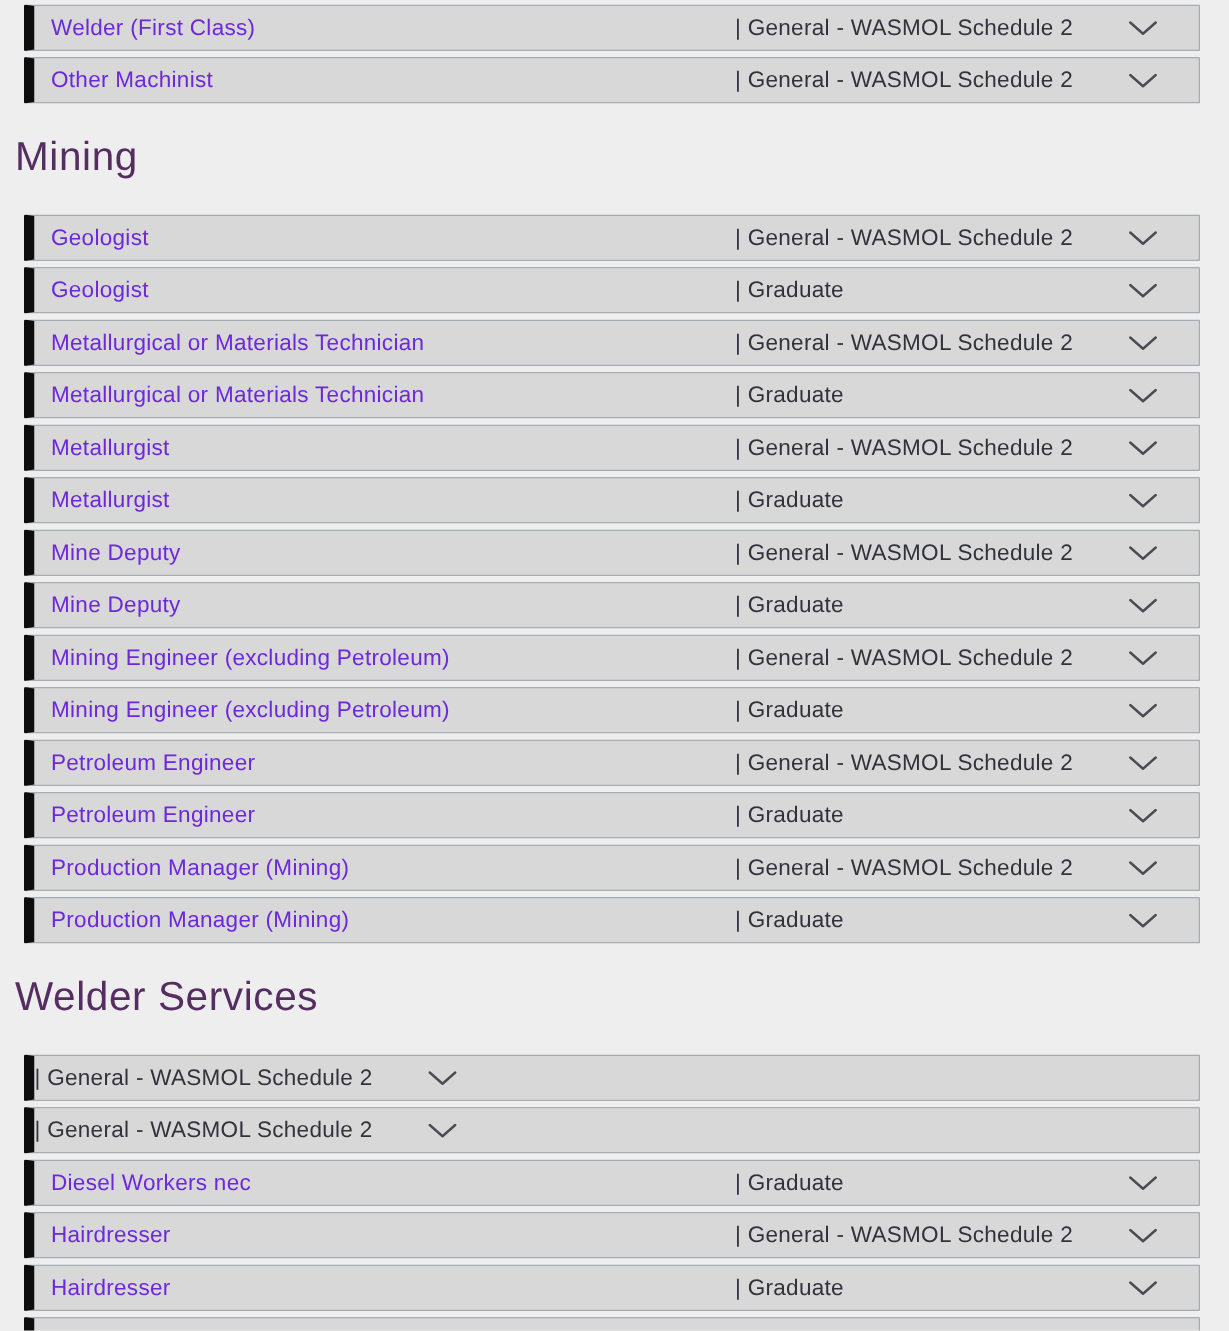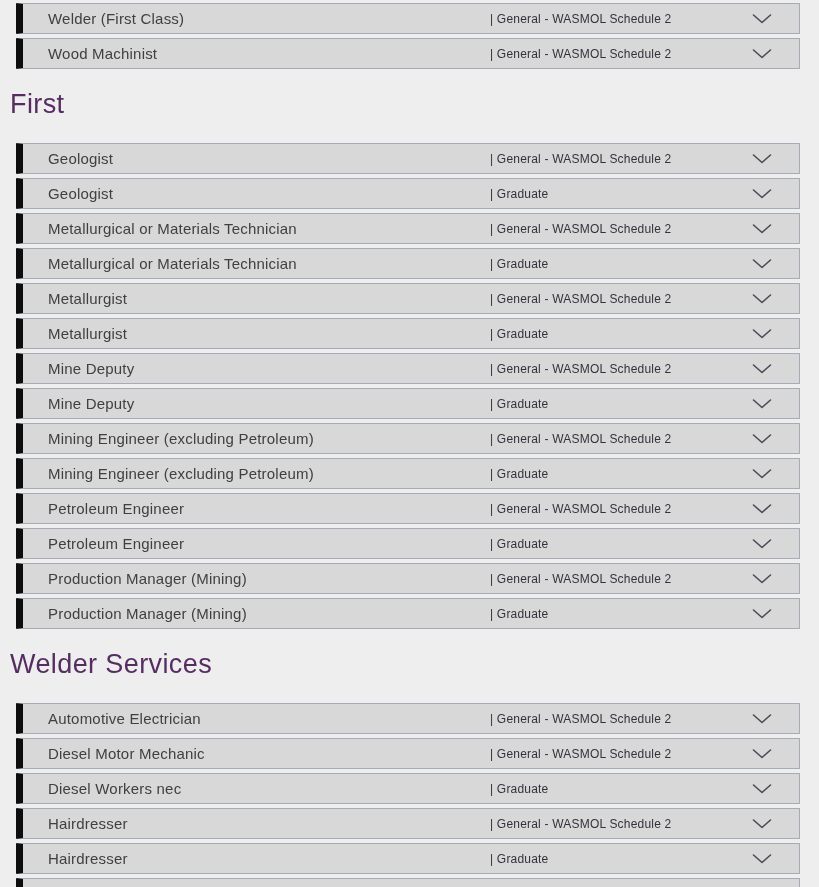--- a/index.html
+++ b/index.html
@@ -35,30 +35,30 @@
     background: #d8d8d8;
     border: 1px solid #a6acb5;
     border-left: 7px solid #0d0d0d;
     border-radius: 1px;
     display: flex;
     align-items: center;
     cursor: pointer;
   }
   .occ {
     flex: 1 1 auto;
-    padding-left: 25px;
+    padding-left: 11px;
     font-size: 15px;
     letter-spacing: 0.2px;
-    color: #404040;
+    color: #6d28d9;
     white-space: nowrap;
     overflow: hidden;
   }
   .stream {
     flex: 0 0 262px;
-    font-size: 12px;
+    font-size: 15px;
     letter-spacing: 0.2px;
     color: #32323c;
     white-space: nowrap;
     overflow: hidden;
   }
   .chev {
     flex: 0 0 auto;
     margin-right: 27px;
     display: flex;
     align-items: center;
@@ -74,32 +74,32 @@
     <span class="occ">Welder (First Class)</span>
     <span class="stream">| General - WASMOL Schedule 2</span>
     <span class="chev">
       <svg width="20" height="10" viewBox="0 0 20 10" aria-hidden="true">
         <polyline points="1.5,1 10,8.5 18.5,1" fill="none" stroke="#4b4b55" stroke-width="1.6" stroke-linecap="round" stroke-linejoin="round"></polyline>
       </svg>
     </span>
   </div>
 
   <div class="row">
-    <span class="occ">Wood Machinist</span>
+    <span class="occ">Other Machinist</span>
     <span class="stream">| General - WASMOL Schedule 2</span>
     <span class="chev">
       <svg width="20" height="10" viewBox="0 0 20 10" aria-hidden="true">
         <polyline points="1.5,1 10,8.5 18.5,1" fill="none" stroke="#4b4b55" stroke-width="1.6" stroke-linecap="round" stroke-linejoin="round"></polyline>
       </svg>
     </span>
   </div>
 </section>
 
   <section class="section">
-    <h2 class="heading">First</h2>
+    <h2 class="heading">Mining</h2>
 
   <div class="row">
     <span class="occ">Geologist</span>
     <span class="stream">| General - WASMOL Schedule 2</span>
     <span class="chev">
       <svg width="20" height="10" viewBox="0 0 20 10" aria-hidden="true">
         <polyline points="1.5,1 10,8.5 18.5,1" fill="none" stroke="#4b4b55" stroke-width="1.6" stroke-linecap="round" stroke-linejoin="round"></polyline>
       </svg>
     </span>
   </div>
@@ -232,31 +232,29 @@
         <polyline points="1.5,1 10,8.5 18.5,1" fill="none" stroke="#4b4b55" stroke-width="1.6" stroke-linecap="round" stroke-linejoin="round"></polyline>
       </svg>
     </span>
   </div>
 </section>
 
   <section class="section">
     <h2 class="heading">Welder Services</h2>
 
   <div class="row">
-    <span class="occ">Automotive Electrician</span>
-    <span class="stream">| General - WASMOL Schedule 2</span>
-    <span class="chev">
-      <svg width="20" height="10" viewBox="0 0 20 10" aria-hidden="true">
-        <polyline points="1.5,1 10,8.5 18.5,1" fill="none" stroke="#4b4b55" stroke-width="1.6" stroke-linecap="round" stroke-linejoin="round"></polyline>
-      </svg>
-    </span>
-  </div>
-
-  <div class="row">
-    <span class="occ">Diesel Motor Mechanic</span>
+    <span class="stream">| General - WASMOL Schedule 2</span>
+    <span class="chev">
+      <svg width="20" height="10" viewBox="0 0 20 10" aria-hidden="true">
+        <polyline points="1.5,1 10,8.5 18.5,1" fill="none" stroke="#4b4b55" stroke-width="1.6" stroke-linecap="round" stroke-linejoin="round"></polyline>
+      </svg>
+    </span>
+  </div>
+
+  <div class="row">
     <span class="stream">| General - WASMOL Schedule 2</span>
     <span class="chev">
       <svg width="20" height="10" viewBox="0 0 20 10" aria-hidden="true">
         <polyline points="1.5,1 10,8.5 18.5,1" fill="none" stroke="#4b4b55" stroke-width="1.6" stroke-linecap="round" stroke-linejoin="round"></polyline>
       </svg>
     </span>
   </div>
 
   <div class="row">
     <span class="occ">Diesel Workers nec</span>

